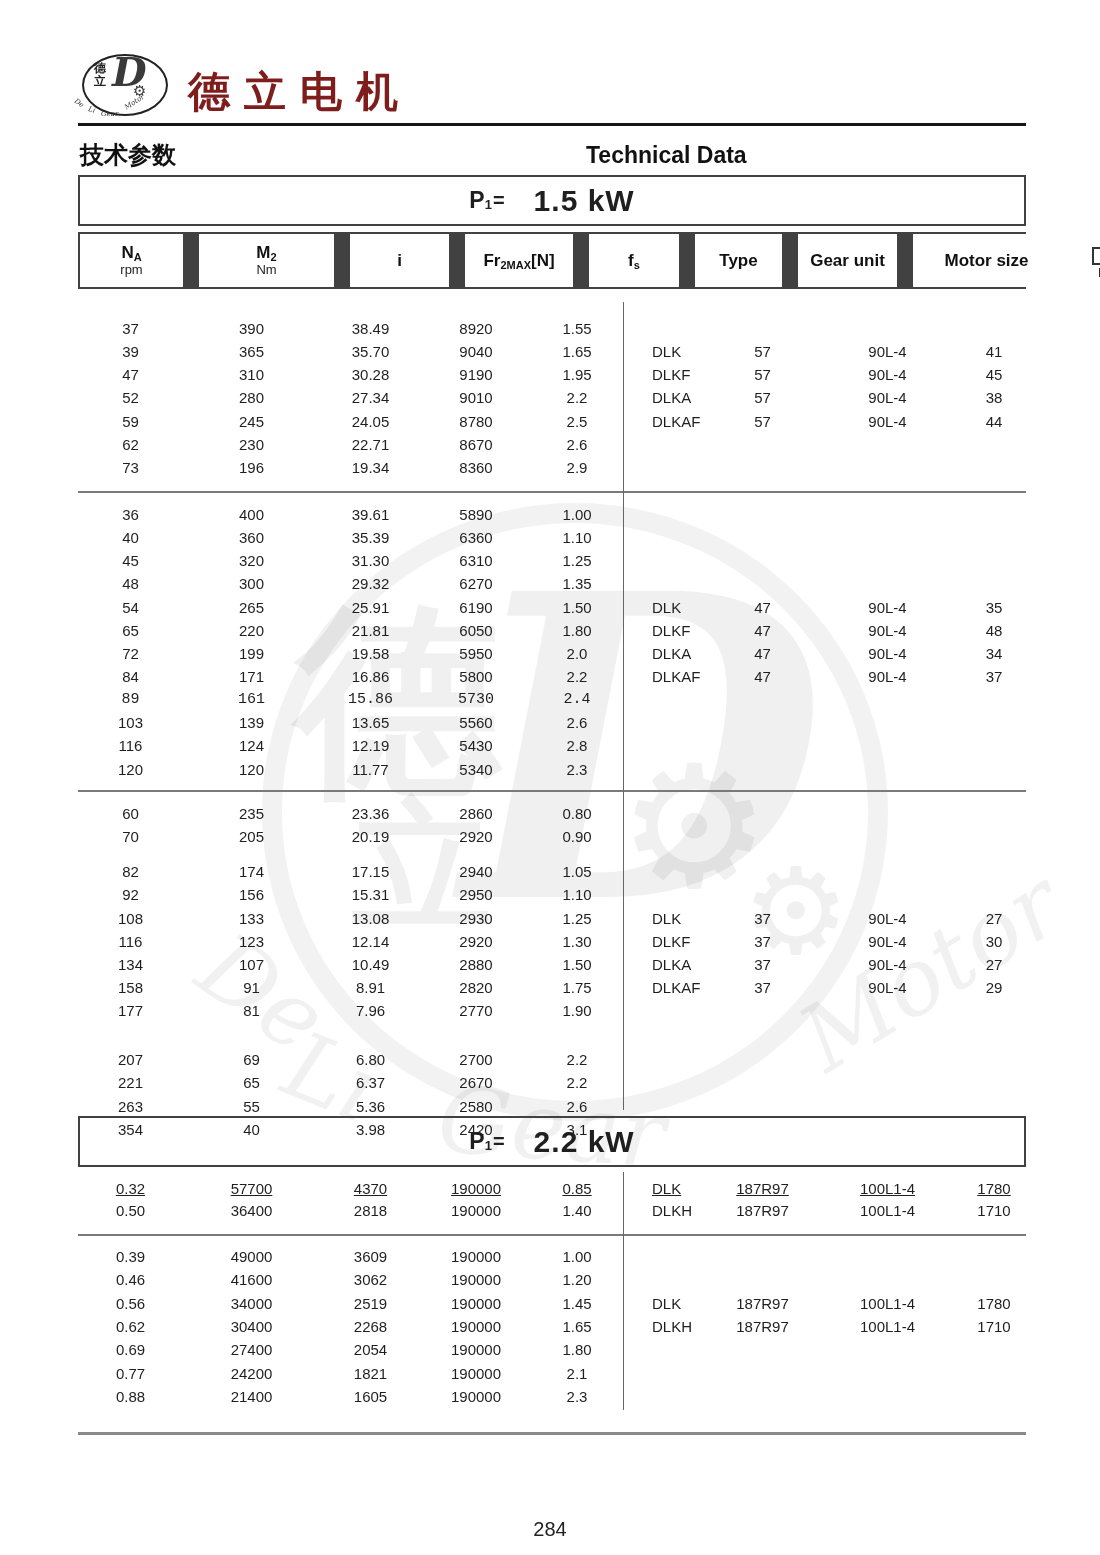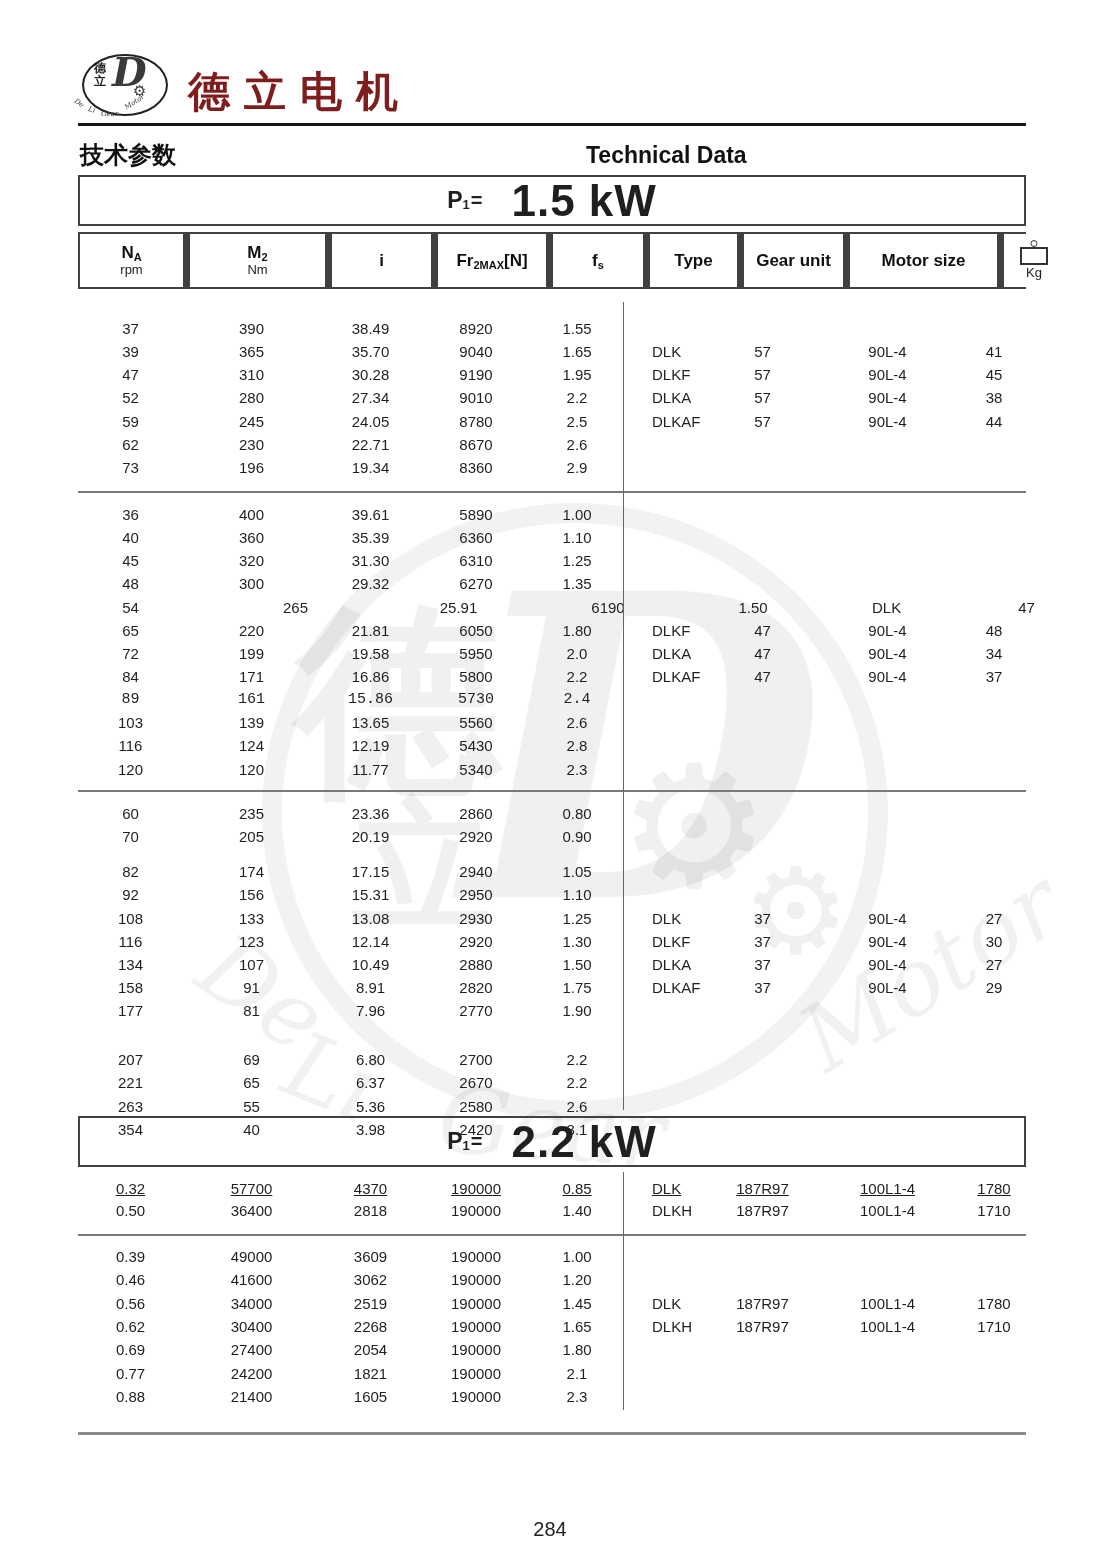--- a/index.html
+++ b/index.html
@@ -41,25 +41,25 @@
   .sec-en{position:absolute;left:586px;top:142px;font-size:23px;font-weight:bold;color:#111;}
 
   
   .pbox{position:absolute;left:78px;width:948px;height:51px;border:2px solid #414141;box-sizing:border-box;
         display:flex;align-items:center;justify-content:center;background:transparent;}
   .pbox1{top:175px;}
   .pbox2{top:1116px;}
   .pt-p{font-size:23px;font-weight:bold;}
   .pt-sub{font-size:13px;font-weight:bold;position:relative;top:4px;}
   .pt-eq{font-size:20px;font-weight:bold;margin:0 1px;}
-  .pt-val{font-size:44px;font-weight:bold;letter-spacing:1px;margin-left:28px;}
+  .pt-val{font-size:30px;font-weight:bold;letter-spacing:1px;margin-left:28px;}
 
   
   .htable{position:absolute;left:78px;top:232px;width:948px;height:57px;box-sizing:border-box;
-          background:#414141;padding:2px;display:grid;gap:7px;
+          background:#414141;padding:2px;display:grid;gap:16px;
           grid-template-columns:103px 135px 99px 108px 90px 87px 99px 147px 60px;}
   .hcell{background:#fff;display:flex;flex-direction:column;align-items:center;justify-content:center;line-height:1.15;}
   .h-main{font-size:17px;font-weight:bold;color:#111;}
   .h-sub{font-size:11px;font-weight:bold;position:relative;top:3px;}
   .h-unit{font-size:13px;color:#222;}
   .w-icon{position:relative;width:24px;height:14px;border:2px solid #333;margin:6px auto 1px auto;background:#fff;}
   .w-icon::before{content:'';position:absolute;left:50%;top:-9px;transform:translateX(-50%);
                   width:5px;height:5px;border:1.5px solid #333;border-radius:50%;background:#fff;}
 
   
@@ -272,21 +272,21 @@
           <div class="cell c-na">48</div>
           <div class="cell c-m2">300</div>
           <div class="cell c-i">29.32</div>
           <div class="cell c-fr">6270</div>
           <div class="cell c-fs">1.35</div>
           <div class="cell c-type"></div>
           <div class="cell c-gear"></div>
           <div class="cell c-motor"></div>
           <div class="cell c-kg"></div>
         </div>
-        <div class="data-row" style="height: 23.15px; gap: 44px;">
+        <div class="data-row" style="height: 23.15px;">
           <div class="cell c-na">54</div>
           <div class="cell c-m2">265</div>
           <div class="cell c-i">25.91</div>
           <div class="cell c-fr">6190</div>
           <div class="cell c-fs">1.50</div>
           <div class="cell c-type">DLK</div>
           <div class="cell c-gear">47</div>
           <div class="cell c-motor">90L-4</div>
           <div class="cell c-kg">35</div>
         </div>

